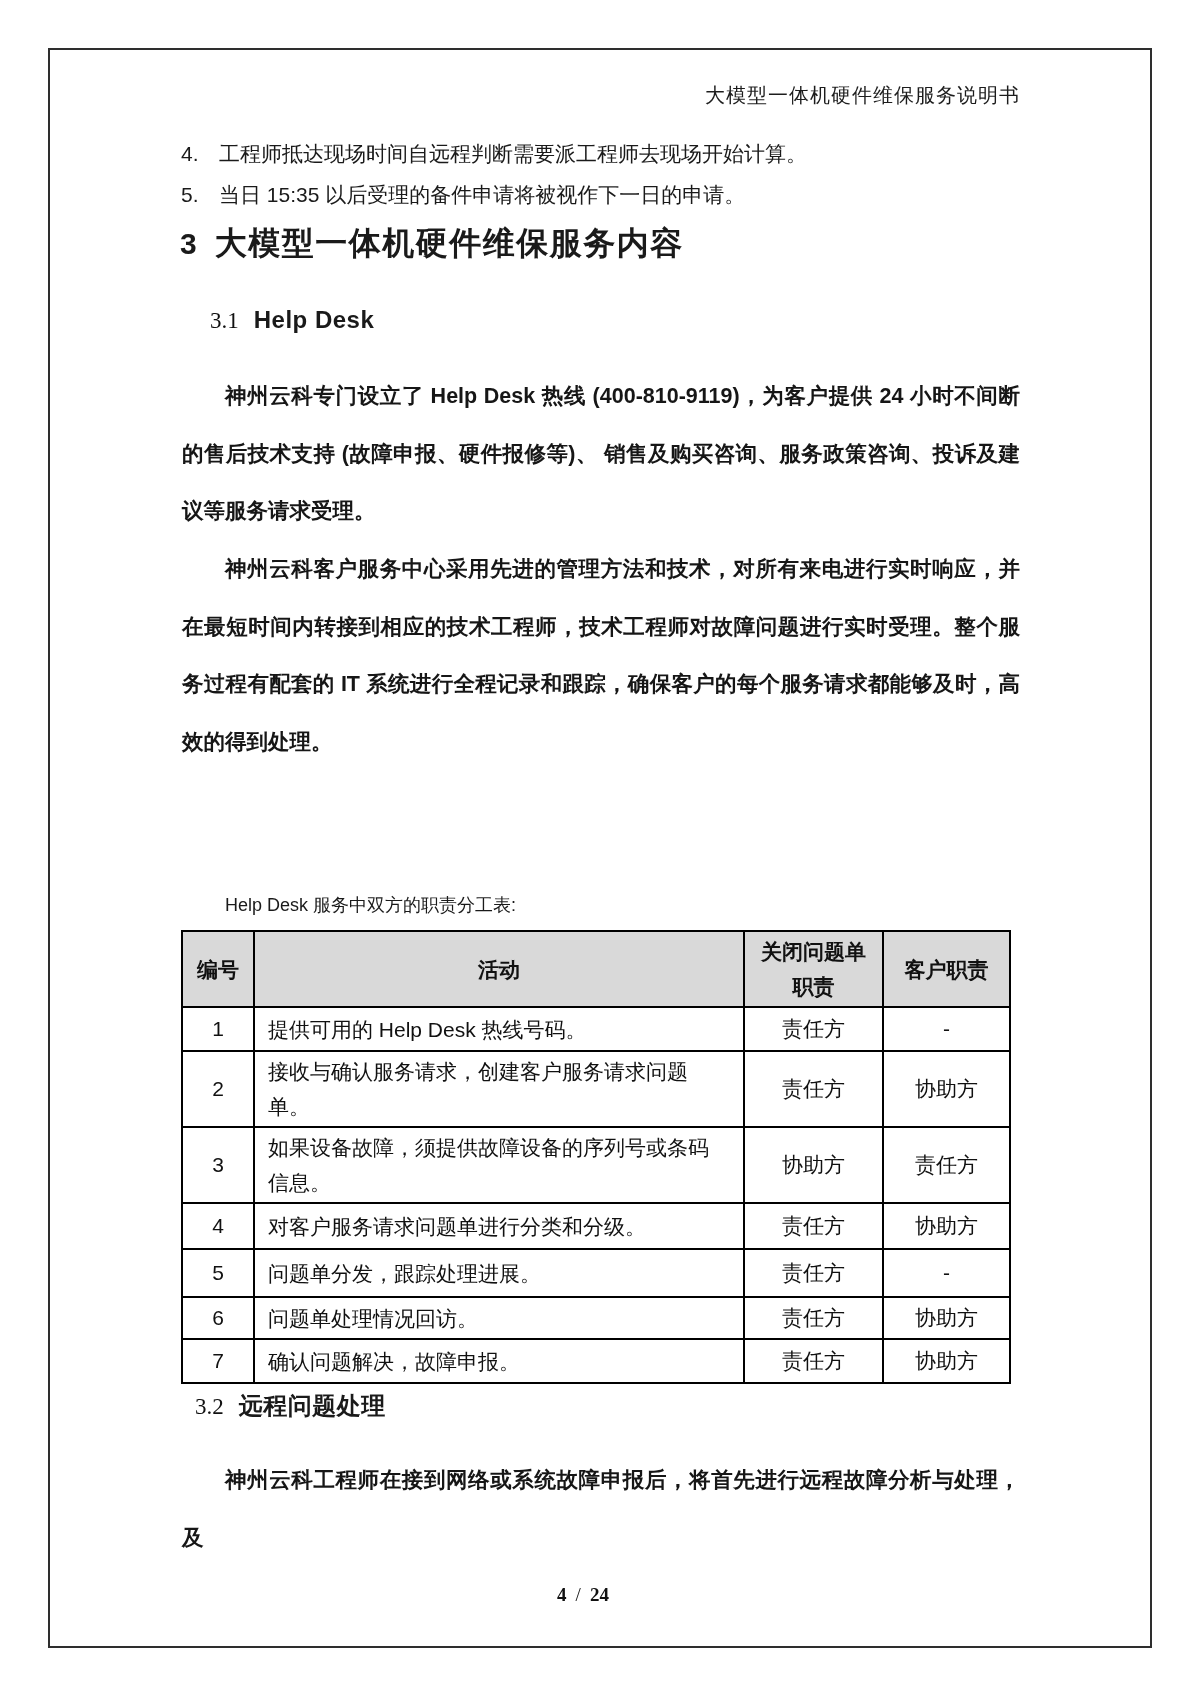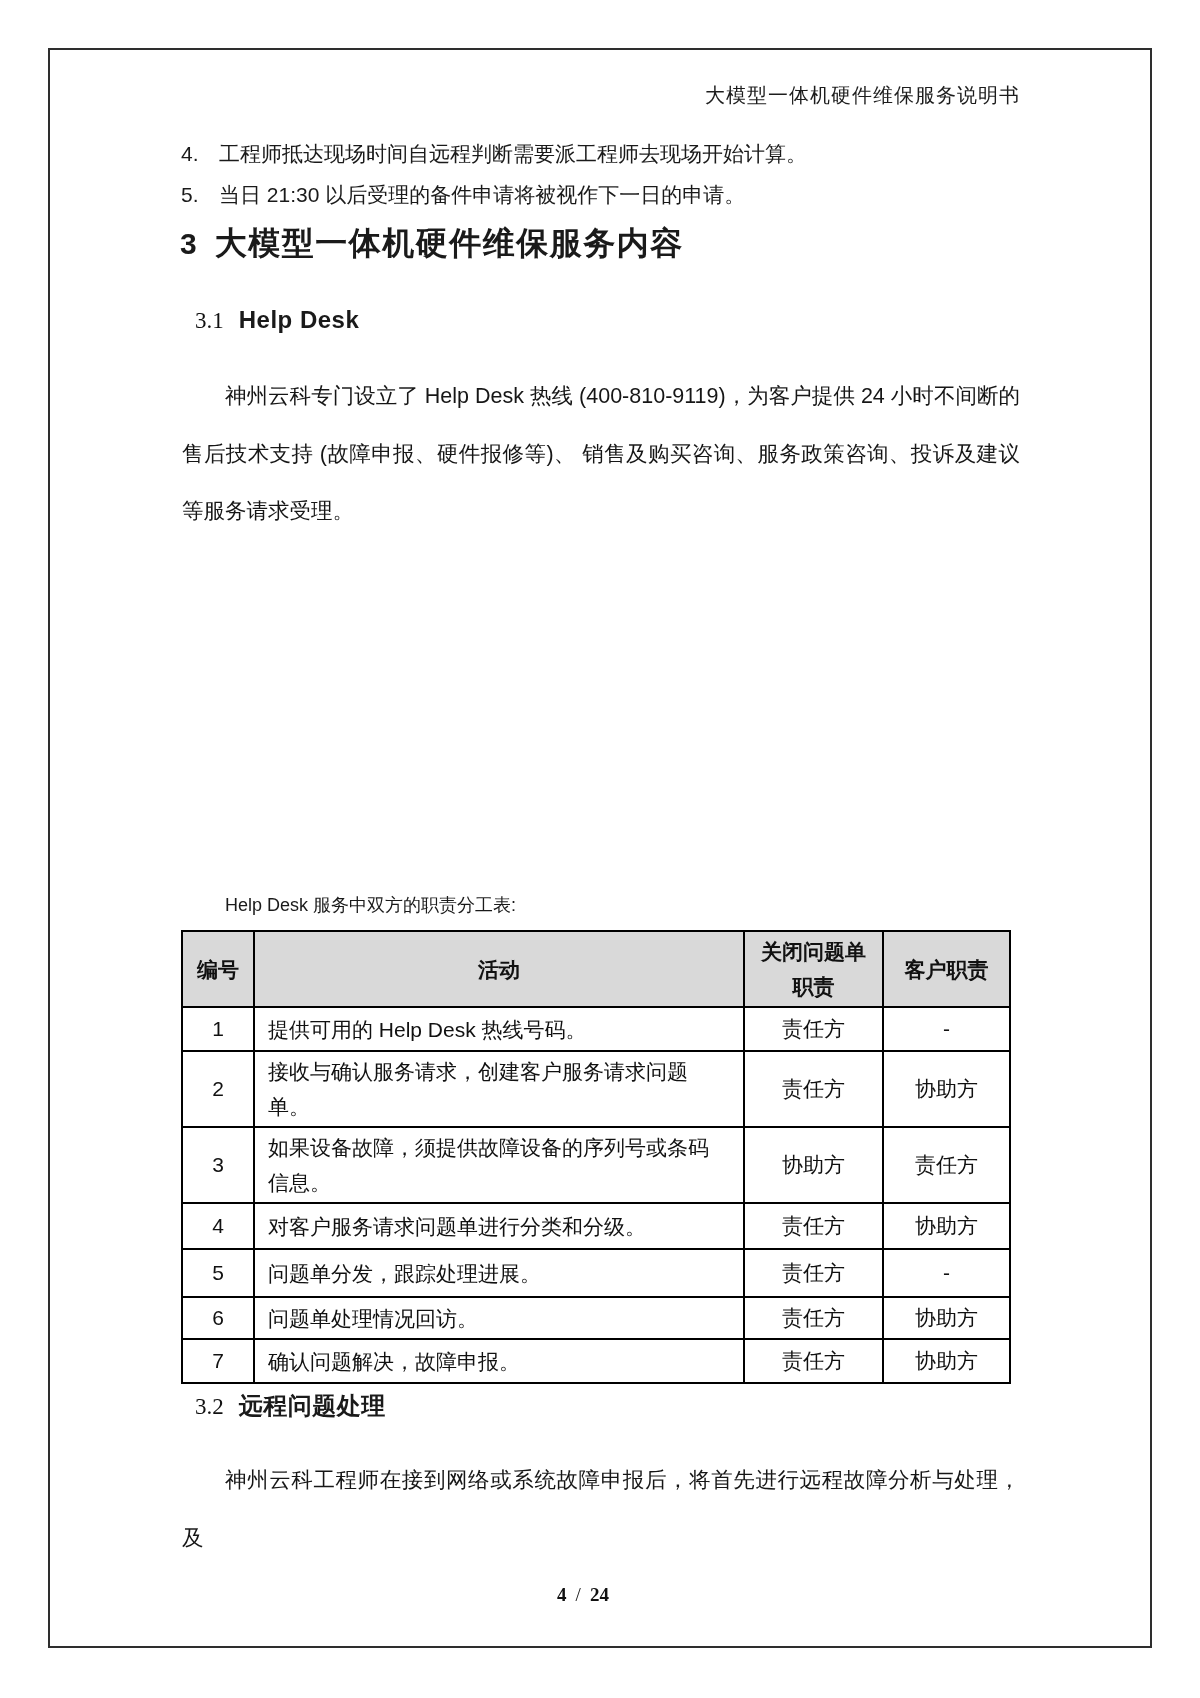--- a/index.html
+++ b/index.html
@@ -18,27 +18,27 @@
   .olist-item{position:absolute;left:181px;width:844px;display:flex;font-size:21px;line-height:26px;}
   .olist-item .num{width:38px;flex:none;}
   .item4{top:141px;}
   .item5{top:182px;}
   .h1{position:absolute;top:222px;left:180px;display:flex;align-items:baseline;gap:18px;}
   .h1 .h1num{font-size:30px;font-weight:600;}
   .h1 .h1title{font-size:32px;font-weight:700;letter-spacing:1.5px;}
   .h2{position:absolute;left:195px;display:flex;align-items:baseline;gap:15px;}
   .h2 .h2num{font-family:"Liberation Serif",serif;font-size:23px;color:#111;}
   .h2 .h2title{font-size:24px;font-weight:700;letter-spacing:0.5px;}
-  .h2-helpdesk{top:306px;}
+  .h2-helpdesk{top:306px;margin-left:15px;}
   .h2-remote{top:1390px;}
   .para{
     position:absolute;left:182px;width:838px;font-size:21.5px;line-height:57.5px;
     text-align:justify;color:#161616;
   }
-  .indent{text-indent:43px;}
+  .indent{text-indent:43px;font-weight:bold;}
   .p1{top:368px;}
   .p2{top:541px;}
   .caption{position:absolute;top:877px;left:182px;width:838px;font-size:18px;line-height:57.5px;text-indent:43px;}
   .p3{top:1452px;}
   table.resp{
     position:absolute;top:930px;left:181px;width:828px;
     border-collapse:collapse;table-layout:fixed;font-size:21px;color:#111;
   }
   table.resp th,table.resp td{border:2px solid #000;box-sizing:border-box;padding:2px 6px;}
   table.resp thead th{
@@ -67,34 +67,35 @@
   <div class="frame"></div>
 
   <div class="header-note">大模型一体机硬件维保服务说明书</div>
 
   <div class="olist-item item4">
     <span class="num">4.</span>
     <span class="txt">工程师抵达现场时间自远程判断需要派工程师去现场开始计算。</span>
   </div>
   <div class="olist-item item5">
     <span class="num">5.</span>
-    <span class="txt">当日 21:30 以后受理的备件申请将被视作下一日的申请。</span>
+    <span class="txt">当日 15:35 以后受理的备件申请将被视作下一日的申请。</span>
   </div>
 
   <div class="h1">
     <span class="h1num">3</span>
     <span class="h1title">大模型一体机硬件维保服务内容</span>
   </div>
 
   <div class="h2 h2-helpdesk">
     <span class="h2num">3.1</span>
     <span class="h2title">Help Desk</span>
   </div>
 
   <div class="para indent p1">神州云科专门设立了 Help Desk 热线 (400-810-9119)，为客户提供 24 小时不间断的售后技术支持 (故障申报、硬件报修等)、 销售及购买咨询、服务政策咨询、投诉及建议等服务请求受理。</div>
+  <div class="para indent p2">神州云科客户服务中心采用先进的管理方法和技术，对所有来电进行实时响应，并在最短时间内转接到相应的技术工程师，技术工程师对故障问题进行实时受理。整个服务过程有配套的 IT 系统进行全程记录和跟踪，确保客户的每个服务请求都能够及时，高效的得到处理。</div>
 
   <div class="caption">Help Desk 服务中双方的职责分工表:</div>
 
   <table class="resp">
     <colgroup>
       <col style="width:72px">
         <col style="width:490px">
         <col style="width:139px">
         <col style="width:127px">
     </colgroup>

